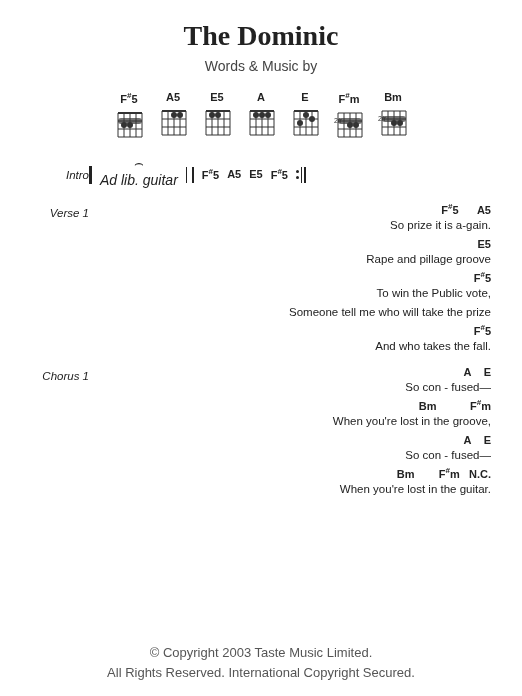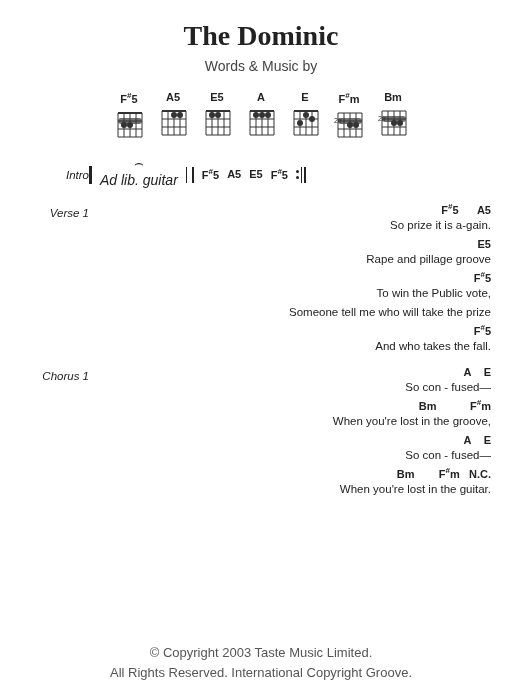--- a/index.html
+++ b/index.html
@@ -370,14 +370,14 @@
           <span class="lyric-text">When you're lost in the guitar.</span>
         </div>
       </div>
     </div>
 
   </div>
 </div>
 
 <div class="footer">
   <div>© Copyright 2003 Taste Music Limited.</div>
-  <div>All Rights Reserved. International Copyright Groove.</div>
+  <div>All Rights Reserved. International Copyright Secured.</div>
 </div>
 
 </body></html>

